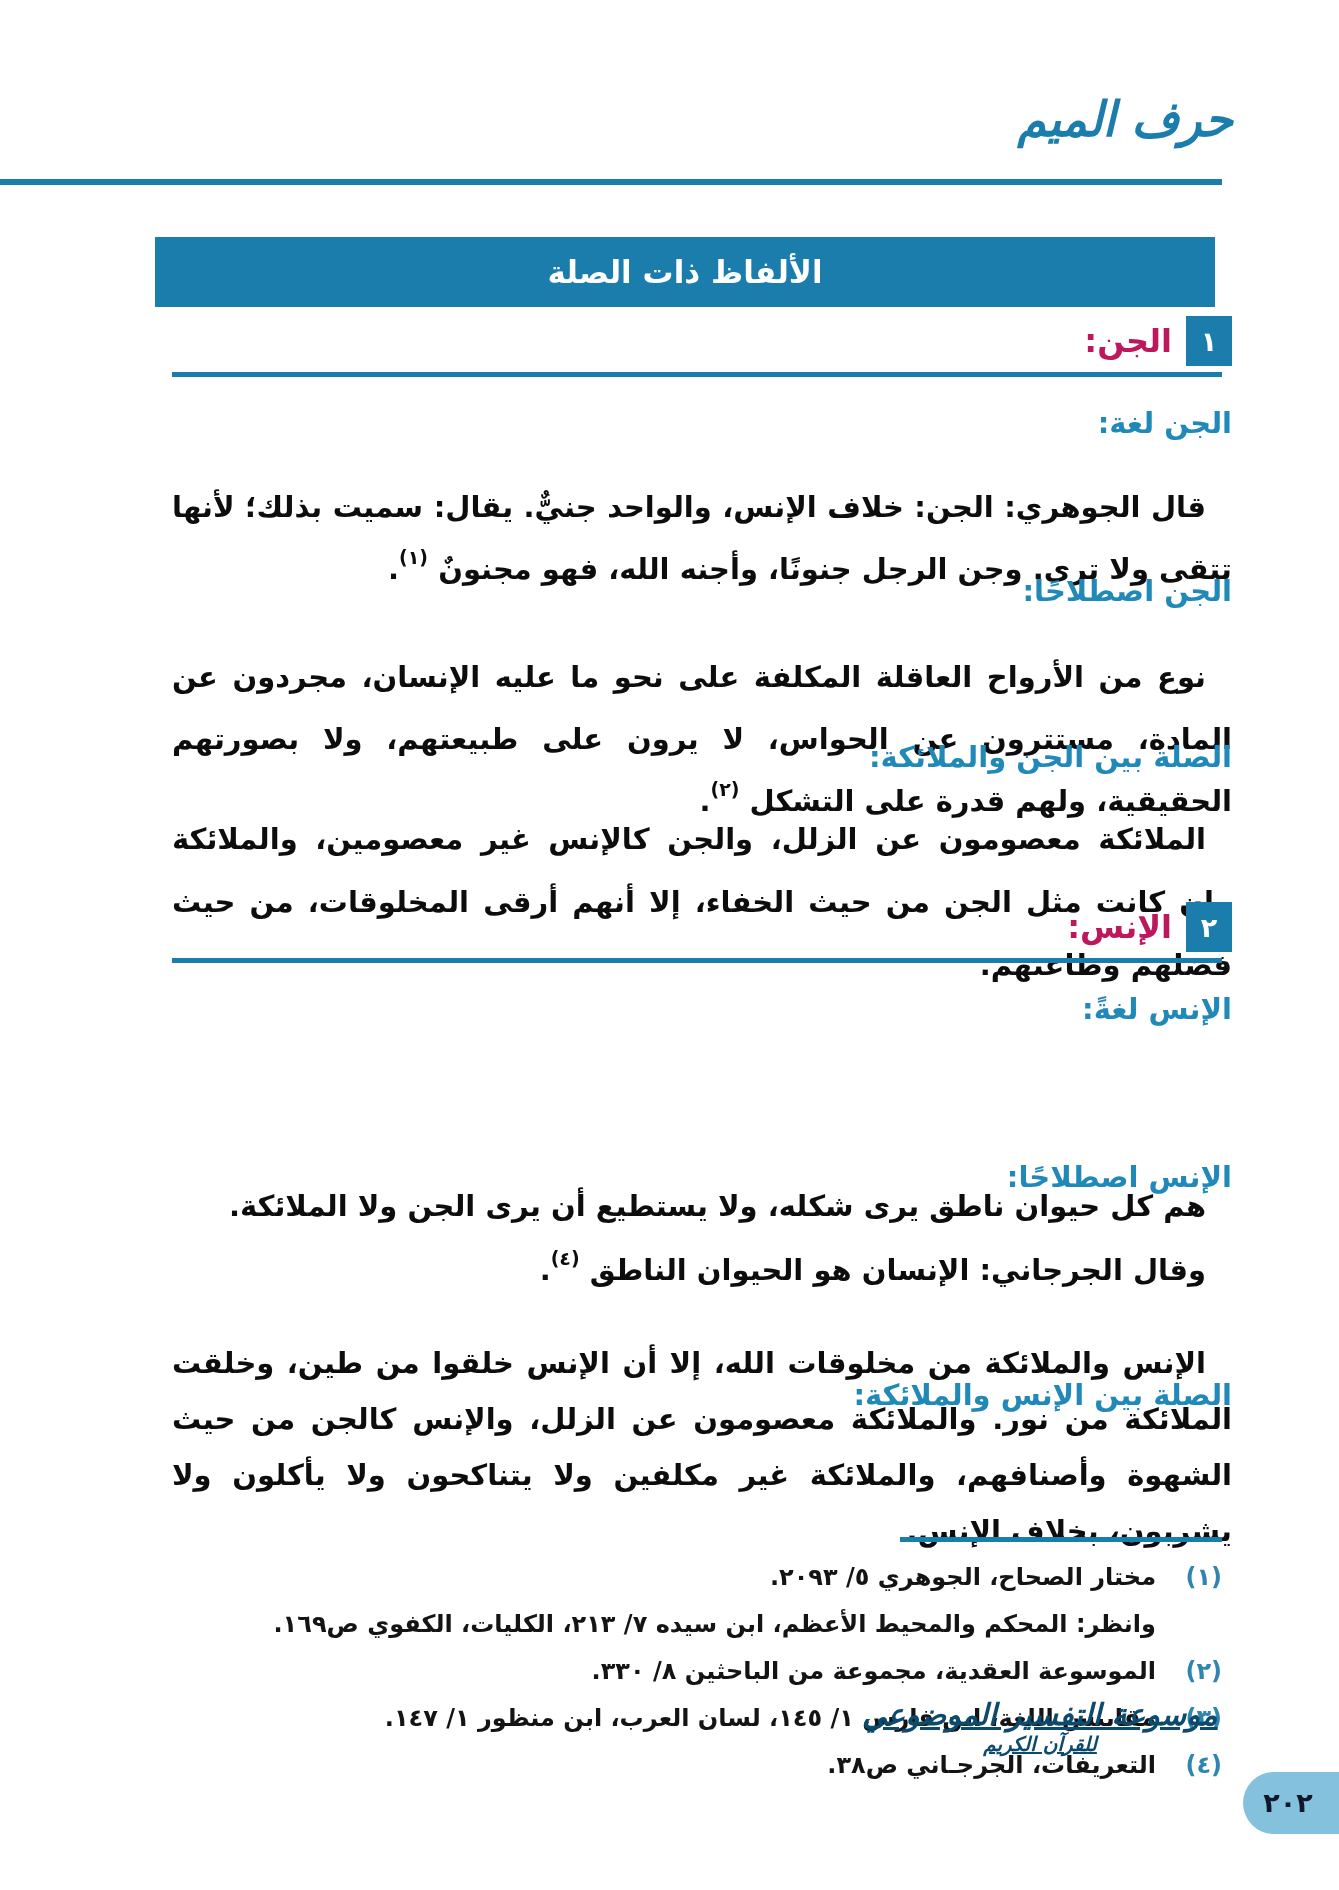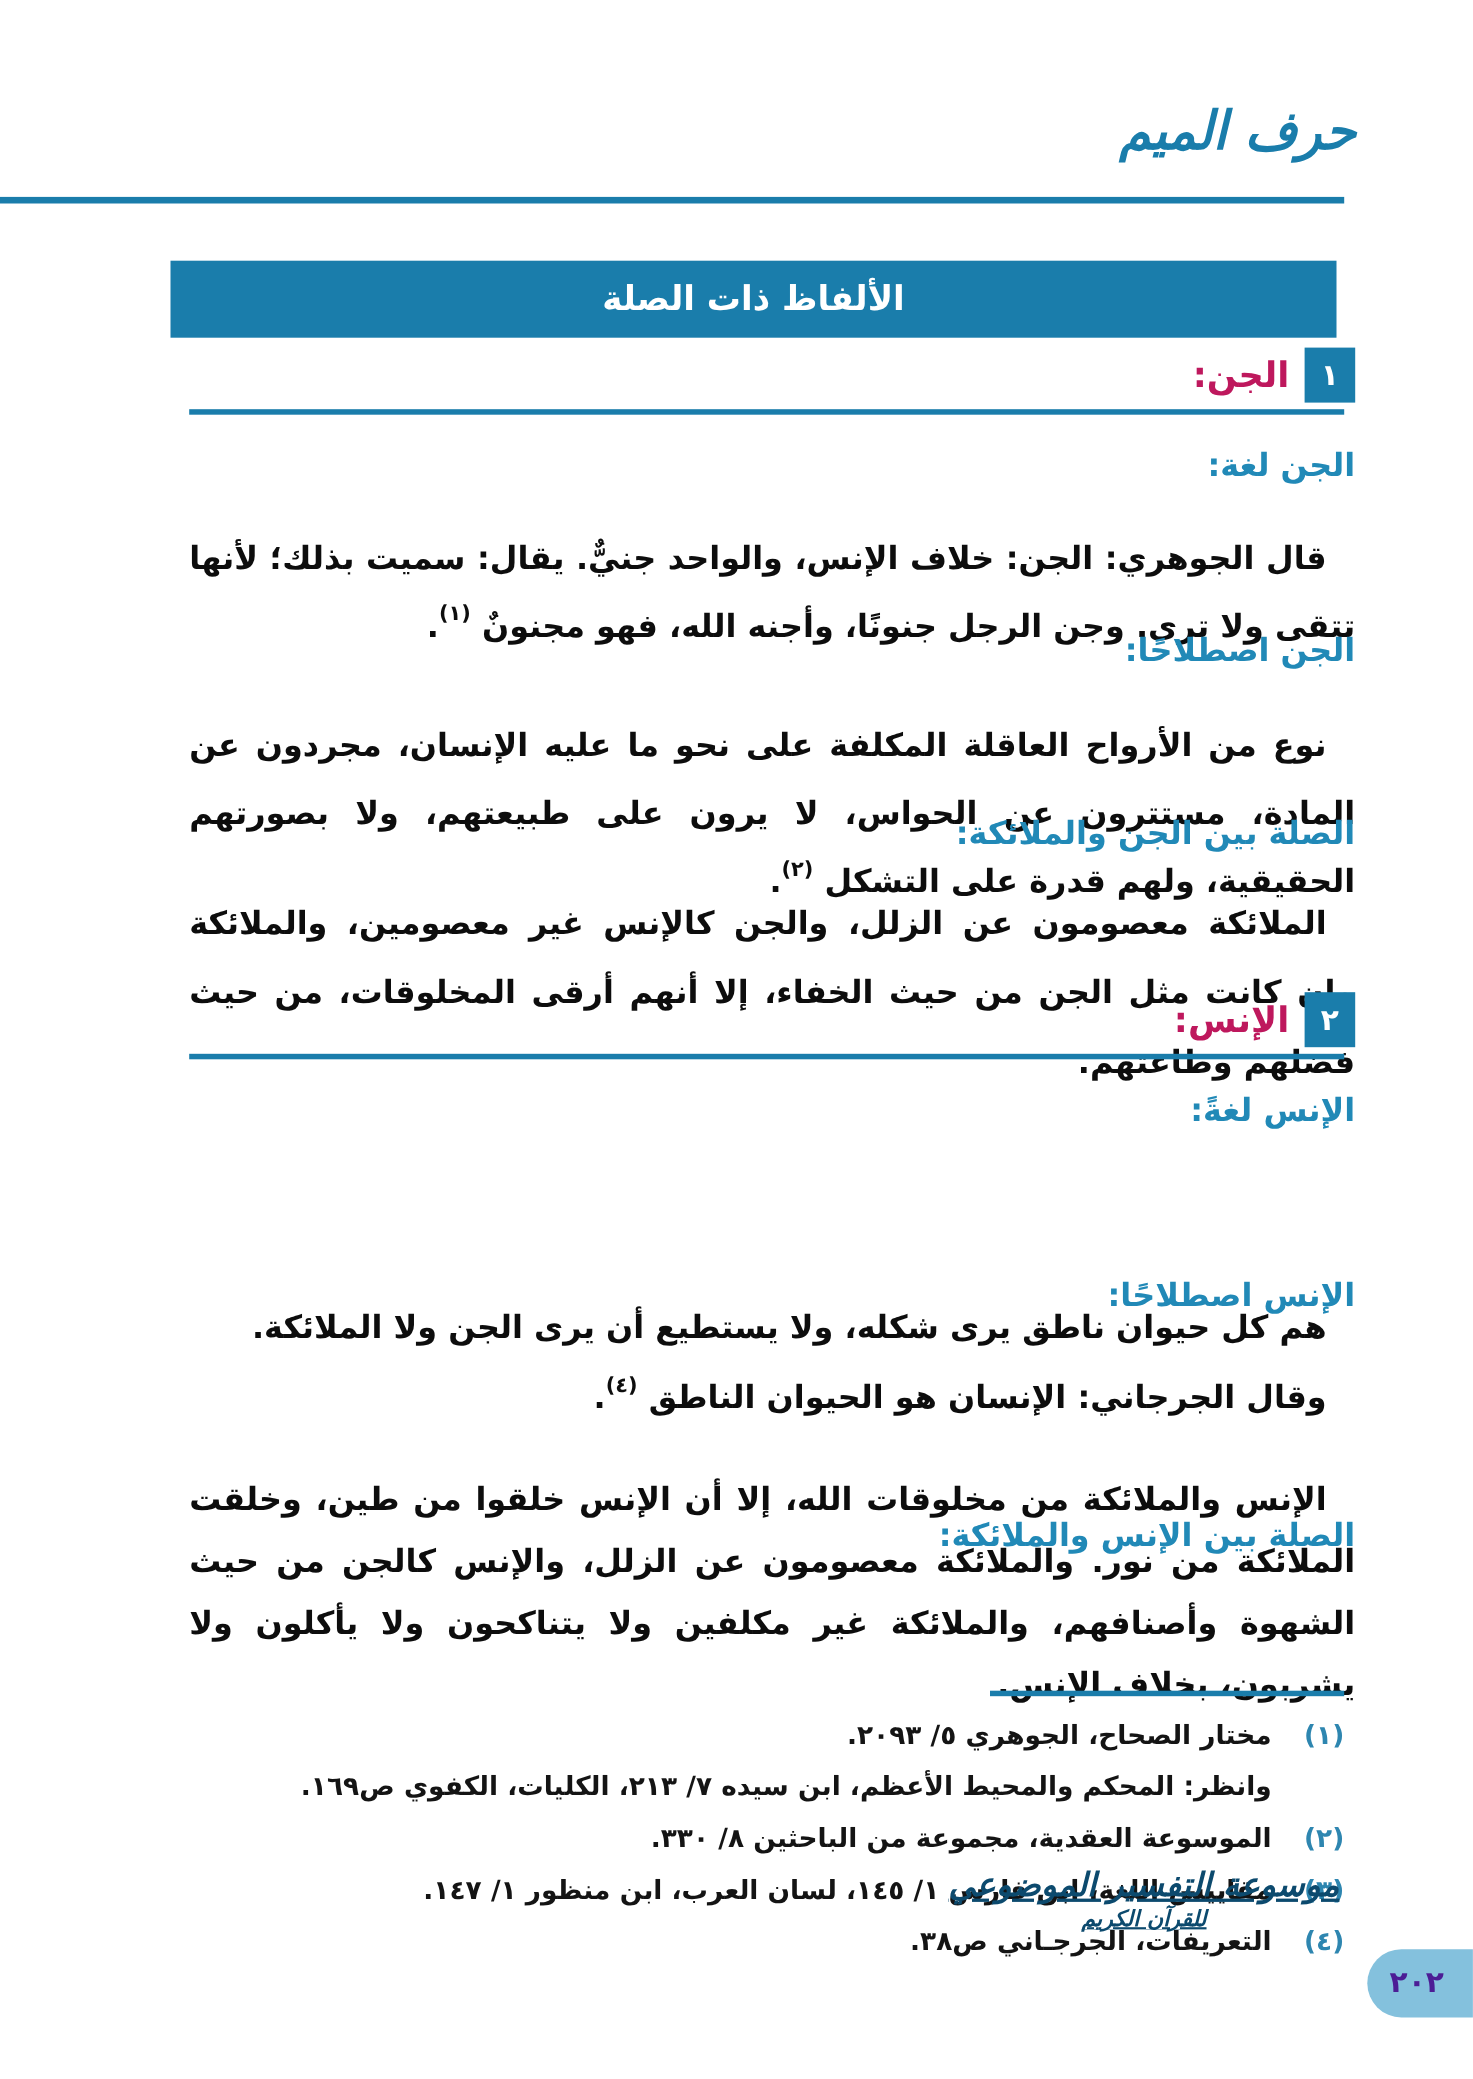--- a/index.html
+++ b/index.html
@@ -74,21 +74,21 @@
   
   .footer-logo{
     position:absolute;top:1698px;left:860px;width:360px;
     text-align:center;color:#0c4a6e;line-height:1.15;text-decoration:underline;
   }
   .logo-title{font-size:30px;font-weight:bold;font-style:italic;white-space:nowrap;}
   .logo-subtitle{font-size:20px;font-weight:bold;font-style:italic;}
   .page-tab{
     position:absolute;top:1772px;right:0;width:96px;height:62px;
     background:#84c1dd;border-radius:31px 0 0 31px;
-    color:#4c1d95;font-size:27px;font-weight:bold;
+    color:#0f172a;font-size:27px;font-weight:bold;
     text-align:center;line-height:62px;letter-spacing:6px;text-indent:6px;
     direction:rtl;
   }
 </style>
 </head>
 <body>
 
 <div class="page">
 
   <div class="hdr-title">حرف الميم</div>

